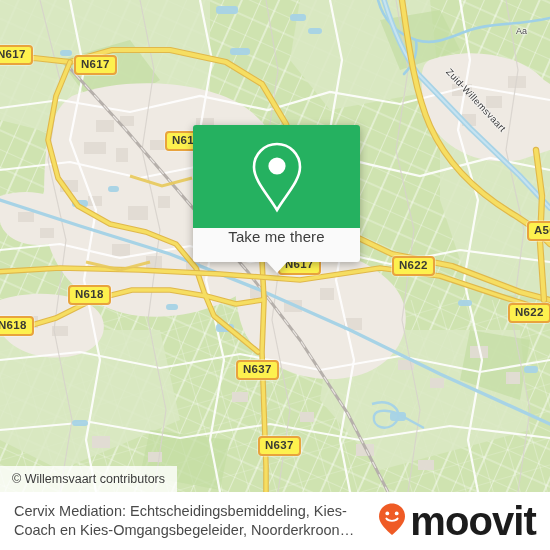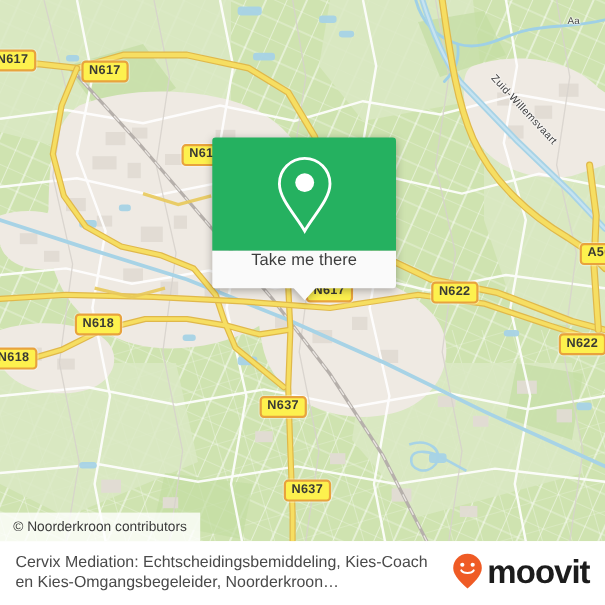--- a/index.html
+++ b/index.html
@@ -53,21 +53,21 @@
     font-family:"Liberation Sans", sans-serif; }
 
   
   #bottombar { position:absolute; left:0; top:492px; width:550px; height:58px;
     background:#ffffff; display:flex; align-items:center;
     padding:0 10px 0 14px; gap:8px; }
   #caption { flex:1 1 auto; font-size:14.5px; line-height:19px; color:#4a4a4a;
     font-family:"Liberation Sans", sans-serif; }
   #brand { flex:0 0 auto; display:flex; align-items:center; gap:3px;
     padding-right:4px; }
-  #brand-wordmark { font-size:30px; font-weight:bold; color:#1c1c1c;
+  #brand-wordmark { font-size:40px; font-weight:bold; color:#1c1c1c;
     letter-spacing:-.9px; line-height:30px;
     font-family:"Liberation Sans", sans-serif; }
 </style>
 </head>
 <body>
 
 <div id="app">
 
   <div id="map">
 
@@ -263,41 +263,41 @@
     <div class="shield" style="left:165px;  top:131px;">N617</div>
     <div class="shield" style="left:278px;  top:255px;">N617</div>
     <div class="shield" style="left:392px;  top:256px;">N622</div>
     <div class="shield" style="left:508px;  top:303px;">N622</div>
     <div class="shield" style="left:68px;   top:285px;">N618</div>
     <div class="shield" style="left:-9px;   top:316px;">N618</div>
     <div class="shield" style="left:236px;  top:360px;">N637</div>
     <div class="shield" style="left:258px;  top:436px;">N637</div>
     <div class="shield" style="left:527px;  top:221px;">A50</div>
 
-    <div class="maplabel" style="left:516px; top:14px;">Aa</div>
+    <div class="maplabel" style="left:516px; top:26px;">Aa</div>
     <div class="maplabel canal" style="left:452px; top:66px; transform:rotate(47deg); transform-origin:0 0;">Zuid-Willemsvaart</div>
 
     <div id="popup">
       <div id="popup-img">
         <span>
           <svg width="56" height="74" viewBox="0 0 56 74" fill="none">
             <path d="M28 4 C15.3 4 5 14.3 5 27 C5 41 20 56 28 70
                      C36 56 51 41 51 27 C51 14.3 40.7 4 28 4 Z" stroke="#ffffff" stroke-width="2.6" fill="none"></path>
             <circle cx="28" cy="26" r="8.6" fill="#ffffff"></circle>
           </svg>
         </span>
       </div>
       <div id="popup-action">
         <span id="popup-action-label">Take me there</span>
       </div>
       <div id="popup-tail"></div>
     </div>
 
     <div id="attribution">
-      <span id="attribution-text">© Noorderkroon contributors</span>
+      <span id="attribution-text">© Willemsvaart contributors</span>
     </div>
   </div>
 
   <div id="bottombar">
     <div id="caption">Cervix Mediation: Echtscheidingsbemiddeling, Kies-Coach en Kies-Omgangsbegeleider, Noorderkroon…</div>
     <div id="brand">
       <span>
         <svg width="30" height="34" viewBox="0 0 30 34">
           <path d="M15 1.5 C7.8 1.5 2 7.3 2 14.4 C2 21.5 9.8 28.5 15 33
                    C20.2 28.5 28 21.5 28 14.4 C28 7.3 22.2 1.5 15 1.5 Z" fill="#ef5b25"></path>

